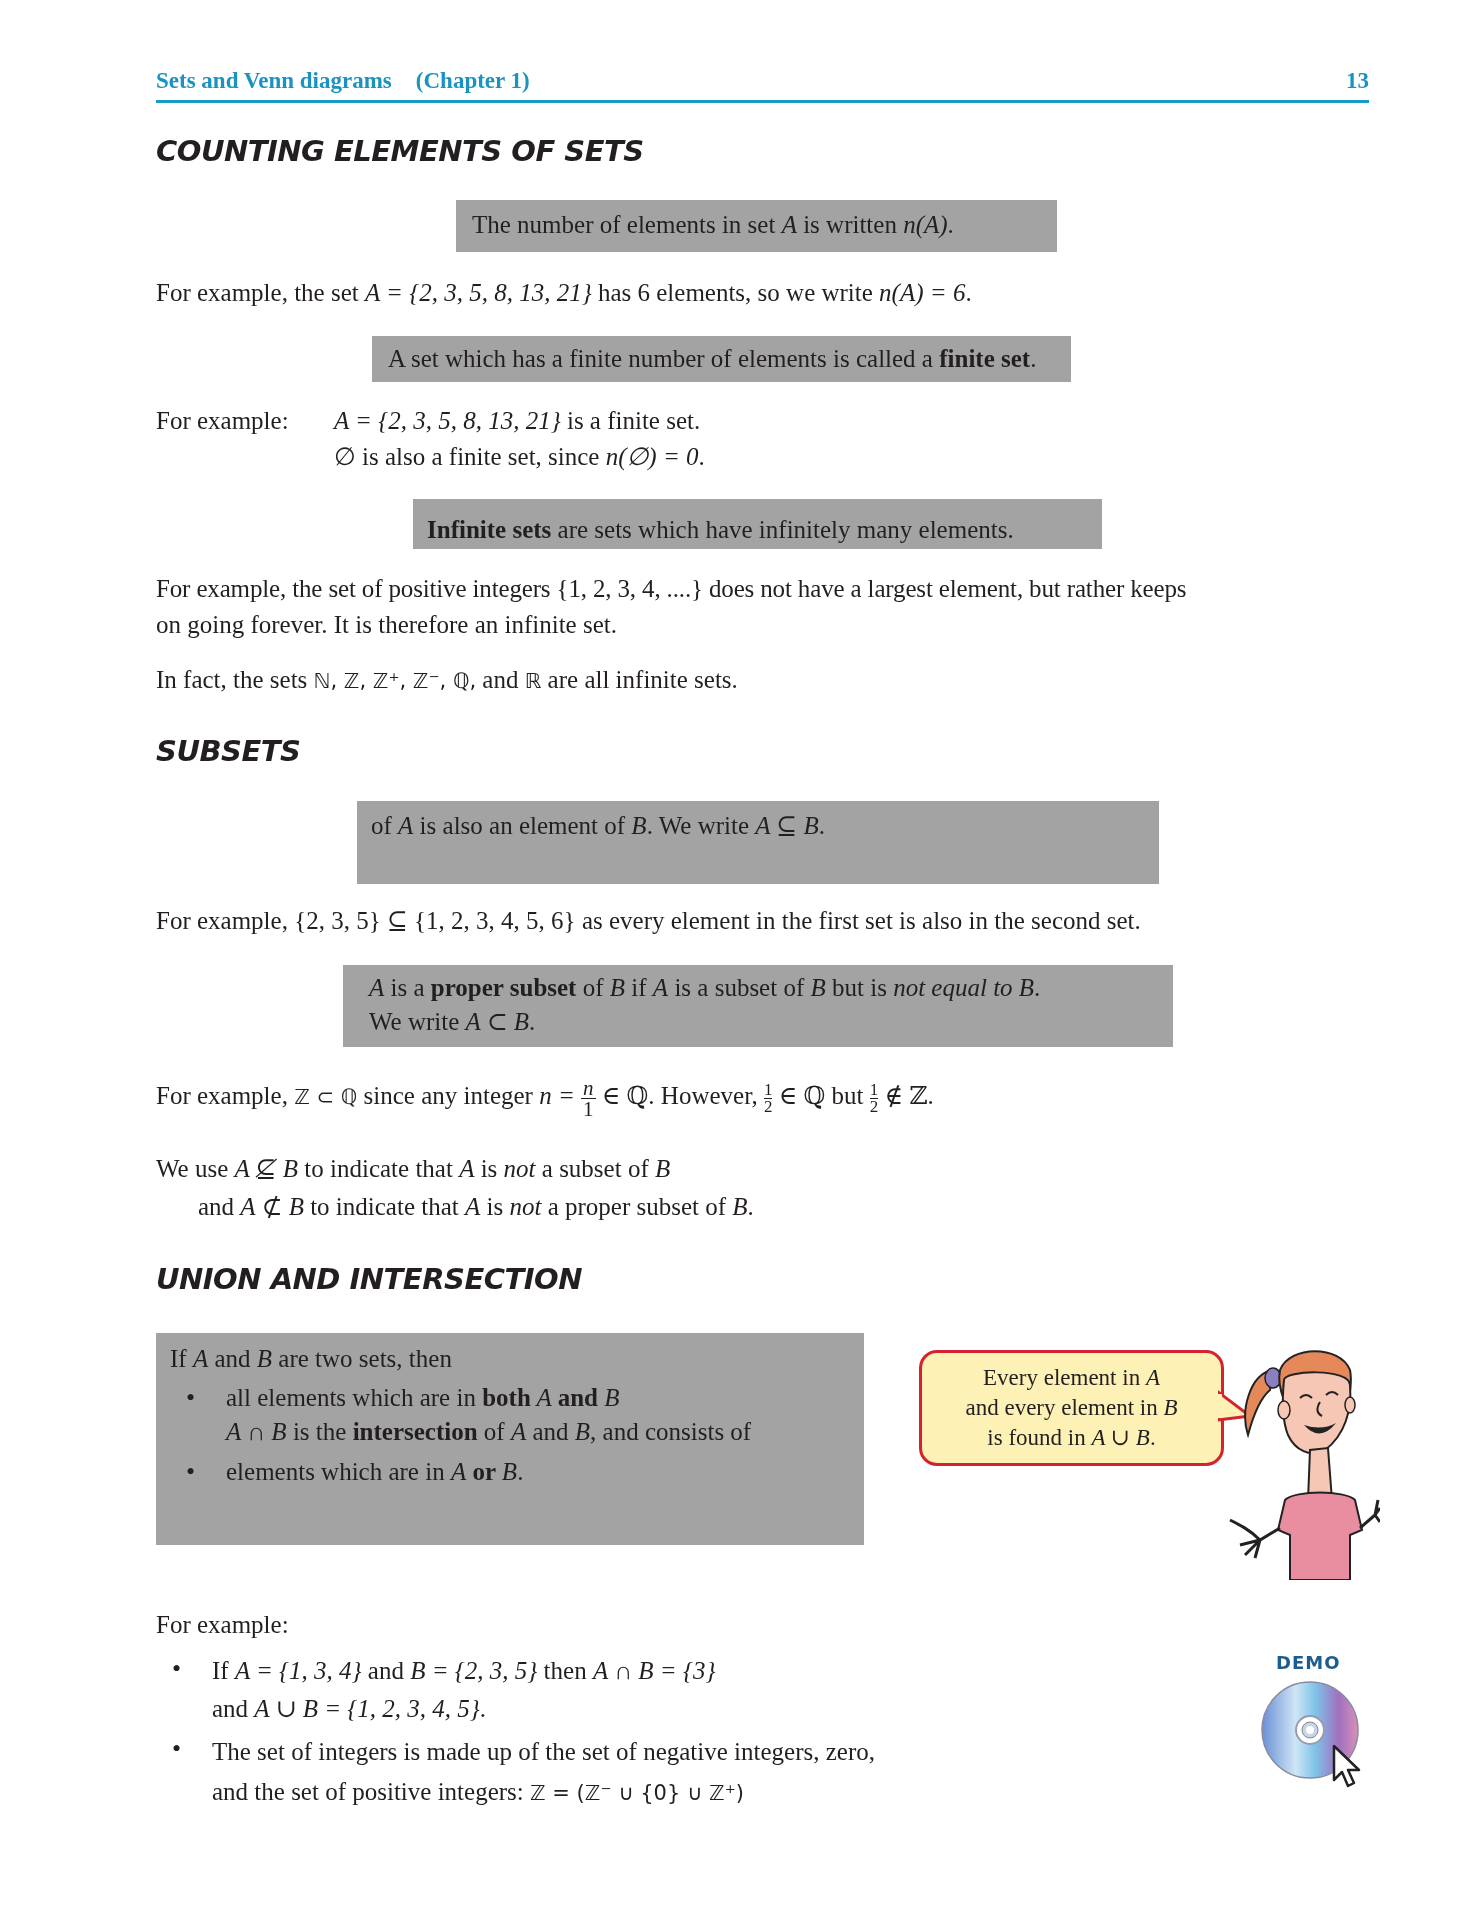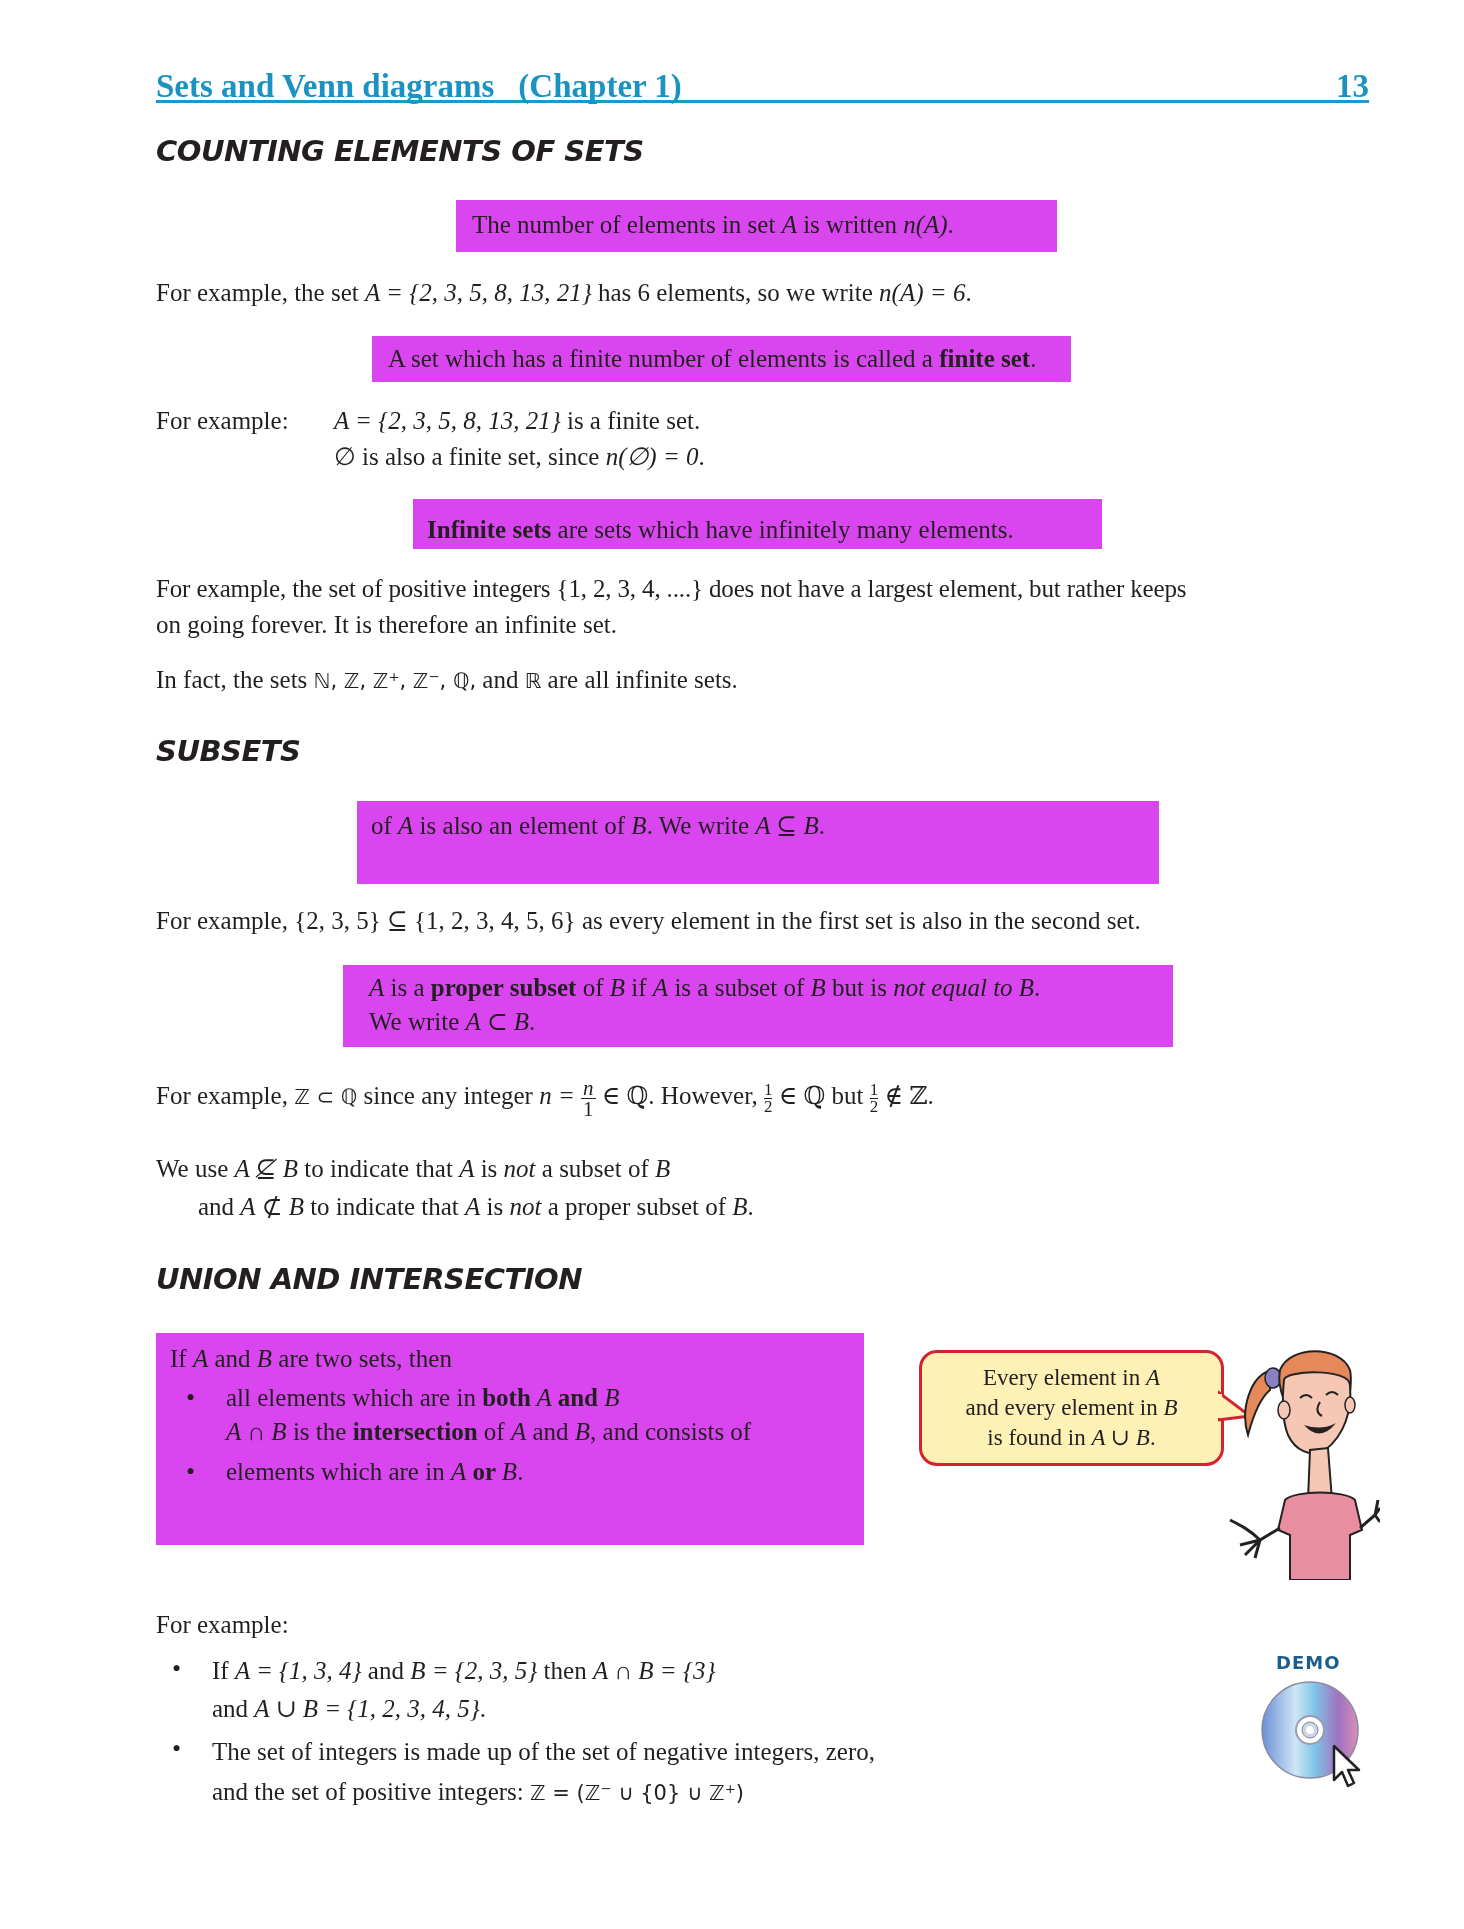--- a/index.html
+++ b/index.html
@@ -6,32 +6,32 @@
     body {
       width: 1464px; height: 1929px; position: relative; overflow: hidden;
       font-family: "Liberation Serif", "DejaVu Serif", serif;
       color: #231f20;
       font-size: 25px;
     }
     .abs { position: absolute; }
     .header {
       left: 156px; top: 66px; width: 1213px; height: 34px;
       border-bottom: 3px solid #1a9bc7;
-      color: #1a93c2; font-weight: bold; font-size: 33px;
+      color: #1a93c2; font-weight: bold; font-size: 23px;
     }
     .header .title { position: absolute; left: 0; top: 2px; }
     .header .title .chap { margin-left: 24px; }
     .header .pageno { position: absolute; right: 0; top: 2px; }
     .section-title {
       font-family: "DejaVu Sans", "Liberation Sans", sans-serif;
       font-weight: bold; font-style: italic; font-size: 29px;
       letter-spacing: -0.5px; color: #231f20;
     }
     .box {
-      background: #d946ef; padding: 8px 12px; line-height: 34px;
+      background: #a3a3a3; padding: 8px 12px; line-height: 34px;
       box-sizing: border-box;
     }
     .line { white-space: nowrap; line-height: 34px; }
     i, .m { font-style: italic; }
     b { font-weight: bold; }
     .bb { font-family: "DejaVu Sans", sans-serif; font-size: 21px; }
     .frac { display: inline-block; vertical-align: middle; text-align: center; font-size: 17px; line-height: 16px; }
     .frac .num { display: block; }
     .frac .den { display: block; }
     .bigfrac { display: inline-block; vertical-align: middle; text-align: center; font-size: 21px; line-height: 20px; }

